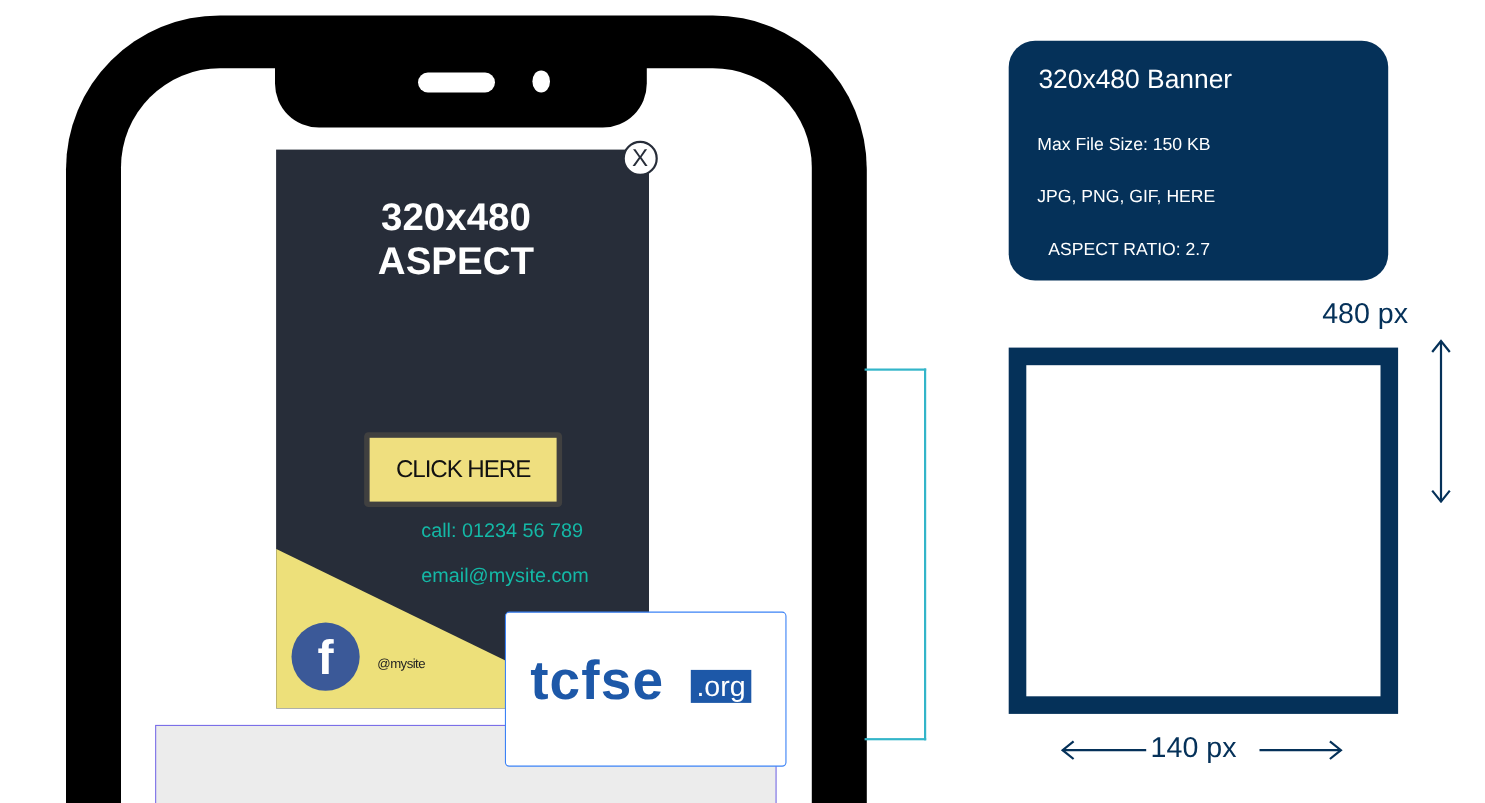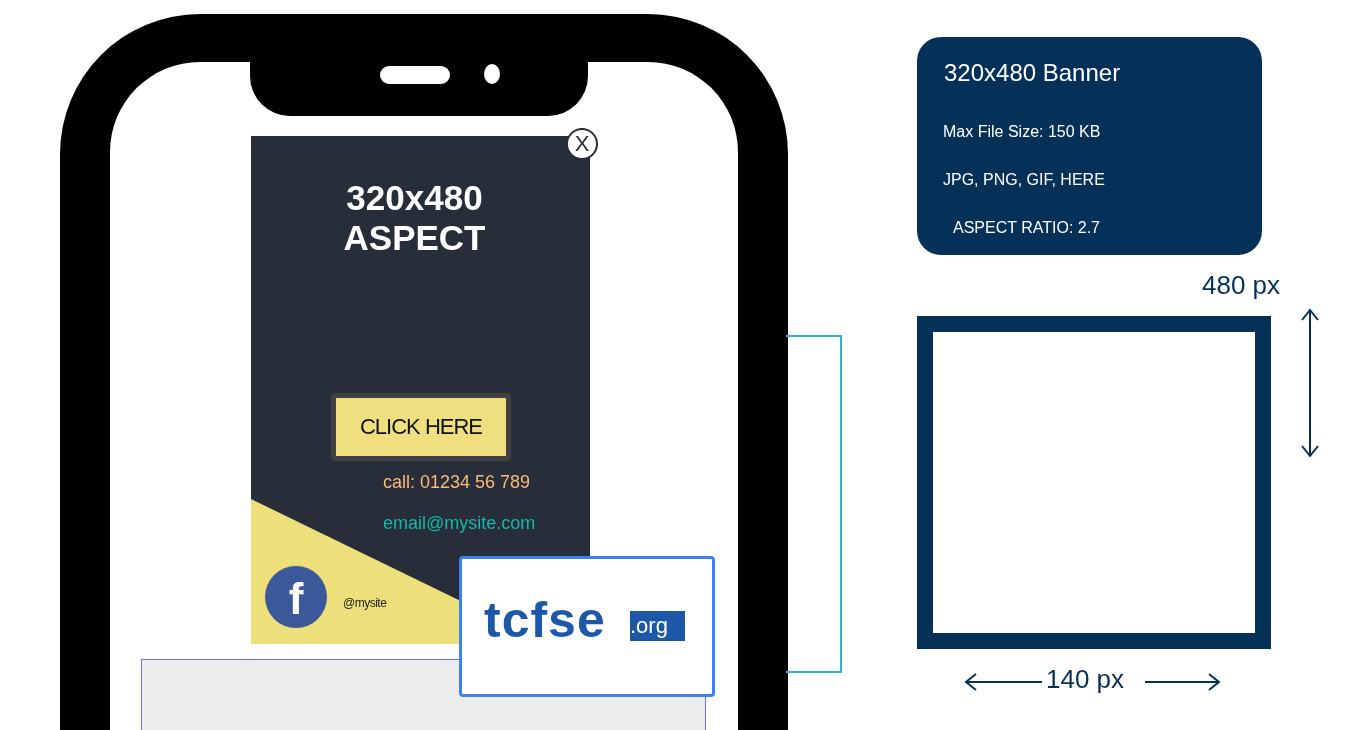--- a/index.html
+++ b/index.html
@@ -11,33 +11,33 @@
   .notch { position:absolute; left:250px; top:40px; width:338px; height:76px; background:#000; border-radius:0 0 40px 40px; }
   .speaker { position:absolute; left:380px; top:66px; width:70px; height:18px; background:#fff; border-radius:9px; }
   .camera { position:absolute; left:484px; top:64px; width:16px; height:20px; background:#fff; border-radius:50%; }
 
   
   .ad { position:absolute; left:251px; top:136px; width:339px; height:508px; background:#272d39; overflow:hidden; }
   .ad-yellow { position:absolute; left:0; top:0; width:339px; height:508px; background:#ede07a; clip-path: polygon(0 363px, 220px 470px, 220px 508px, 0 508px); }
   .ad-title { position:absolute; left:0; width:327px; top:42px; text-align:center; color:#fff; font-weight:bold; font-size:35px; line-height:40px; }
   .cta { position:absolute; left:80px; top:217px; width:180px; height:68px; background:#404040; border-radius:4px; box-sizing:border-box; padding:5px;margin-top:40px; }
   .cta-inner { width:100%; height:100%; background:#efdf7f; display:flex; align-items:center; justify-content:center; font-size:22px; color:#111; letter-spacing:-1px; }
-  .call { position:absolute; left:132px; top:336px; color:#fdba74; font-size:18px; }
+  .call { position:absolute; left:132px; top:336px; color:#14b8a6; font-size:18px; }
   .email { position:absolute; left:132px; top:377px; color:#14b8a6; font-size:18px; }
   .fb { position:absolute; left:14px; top:430px; width:62px; height:62px; border-radius:50%; background:#3b5998; color:#fff; font-size:44px; font-weight:bold; text-align:center; line-height:66px; }
   .handle { position:absolute; left:92px; top:460px; font-size:12px; color:#222; letter-spacing:-0.5px; }
   .close-btn { position:absolute; left:566px; top:128px; width:32px; height:32px; border:2px solid #272d39; border-radius:50%; background:#fff; box-sizing:border-box; color:#272d39; font-size:22px; text-align:center; line-height:28px; }
 
   .gray-box { position:absolute; left:141px; top:659px; width:563px; height:80px; background:#ececec; border:1px solid #7b6fe8; }
 
   .bracket { position:absolute; left:786px; top:335px; width:54px; height:334px; border:2px solid #33b5c9; border-left:none; }
 
-  .logo-box { position:absolute; left:459px; top:556px; width:256px; height:141px; background:#fff; border:3px solid #3b82f6; border-radius:4px; box-sizing:border-box; }
+  .logo-box { position:absolute; left:459px; top:556px; width:256px; height:141px; background:#fff; border:1px solid #3b82f6; border-radius:4px; box-sizing:border-box; }
   .logo-text { position:absolute; left:22px; top:32px; font-size:50px; font-weight:bold; color:#1d58a8; letter-spacing:1px; }
-  .logo-org { position:absolute; left:168px; top:52px; width:55px; height:30px; background:#1d58a8; color:#fff; font-size:22px; text-align:left; line-height:30px; }
+  .logo-org { position:absolute; left:168px; top:52px; width:55px; height:30px; background:#1d58a8; color:#fff; font-size:26px; text-align:center; line-height:30px; }
 
   
   .info { position:absolute; left:917px; top:37px; width:345px; height:218px; background:#053159; border-radius:24px; color:#fff; }
   .info-title { position:absolute; left:27px; top:22px; font-size:24px; font-weight:normal; }
   .info-l1 { position:absolute; left:26px; top:86px; font-size:16px; }
   .info-l2 { position:absolute; left:26px; top:134px; font-size:16px; }
   .info-l3 { position:absolute; left:36px; top:182px; font-size:16px; }
 
   .dim-box { position:absolute; left:917px; top:316px; width:354px; height:333px; border:16px solid #053159; box-sizing:border-box; background:#fff; }
   .h-label { position:absolute; left:1202px; top:270px; font-size:26px; color:#053159; }

